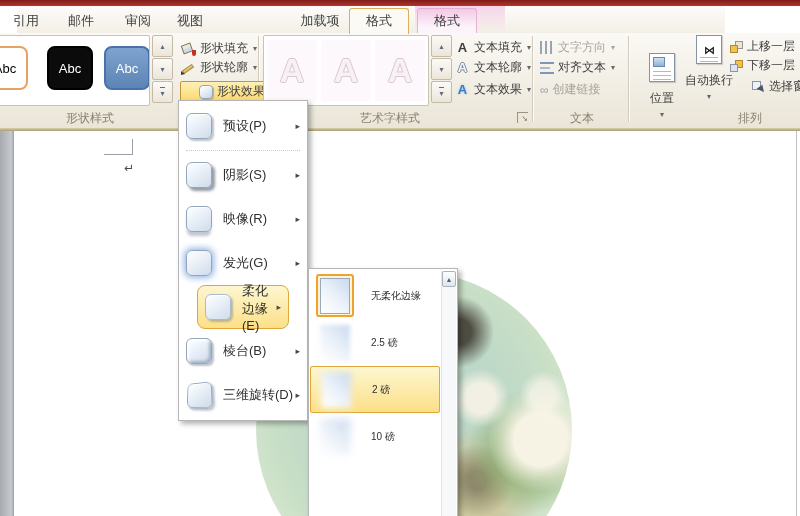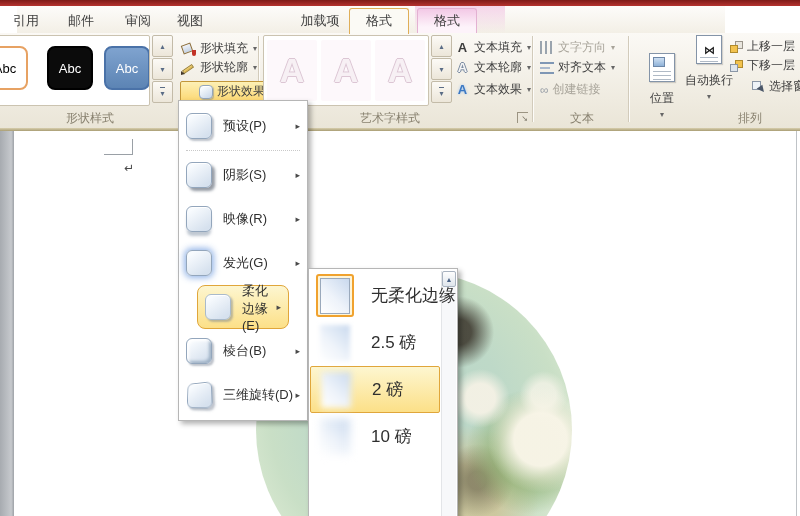--- a/index.html
+++ b/index.html
@@ -148,21 +148,21 @@
     font-size:7px; color:#4a6286; display:flex; align-items:center; justify-content:center; }
   .sub-item { height:47px; display:flex; align-items:center; padding-left:7px; position:relative; }
   .sub-item.hl { background:linear-gradient(#fdf6d0,#fce088); border:1px solid #e0a63a;
     border-radius:2px; margin:0 17px 0 1px; padding-left:6px; }
   .se-iconbox { width:38px; height:43px; display:flex; align-items:center; justify-content:center; }
   .se-iconbox.selected { border:2px solid #f0a22e; border-radius:3px; background:#fdf4d8; }
   .se-sq { width:30px; height:36px; background:linear-gradient(225deg,#c9d9ee 0%,#eef3fa 55%,#ffffff 100%); }
   .se-sq.sharp { border:1px solid #9aa9bc; }
   .se-sq.b1 { filter:blur(1px); } .se-sq.b2 { filter:blur(2px); }
   .se-sq.b3 { filter:blur(3px); } .se-sq.b4 { filter:blur(4.5px); }
-  .sub-label { font-size:17px; color:#2f2f2f; margin-left:17px; }
+  .sub-label { font-size:10px; color:#2f2f2f; margin-left:17px; }
 </style>
 </head>
 <body>
 
 <div class="screen">
 
   <div class="red-strip"></div>
 
   <div class="tabbar">
     <div class="ctx-pink"></div>

